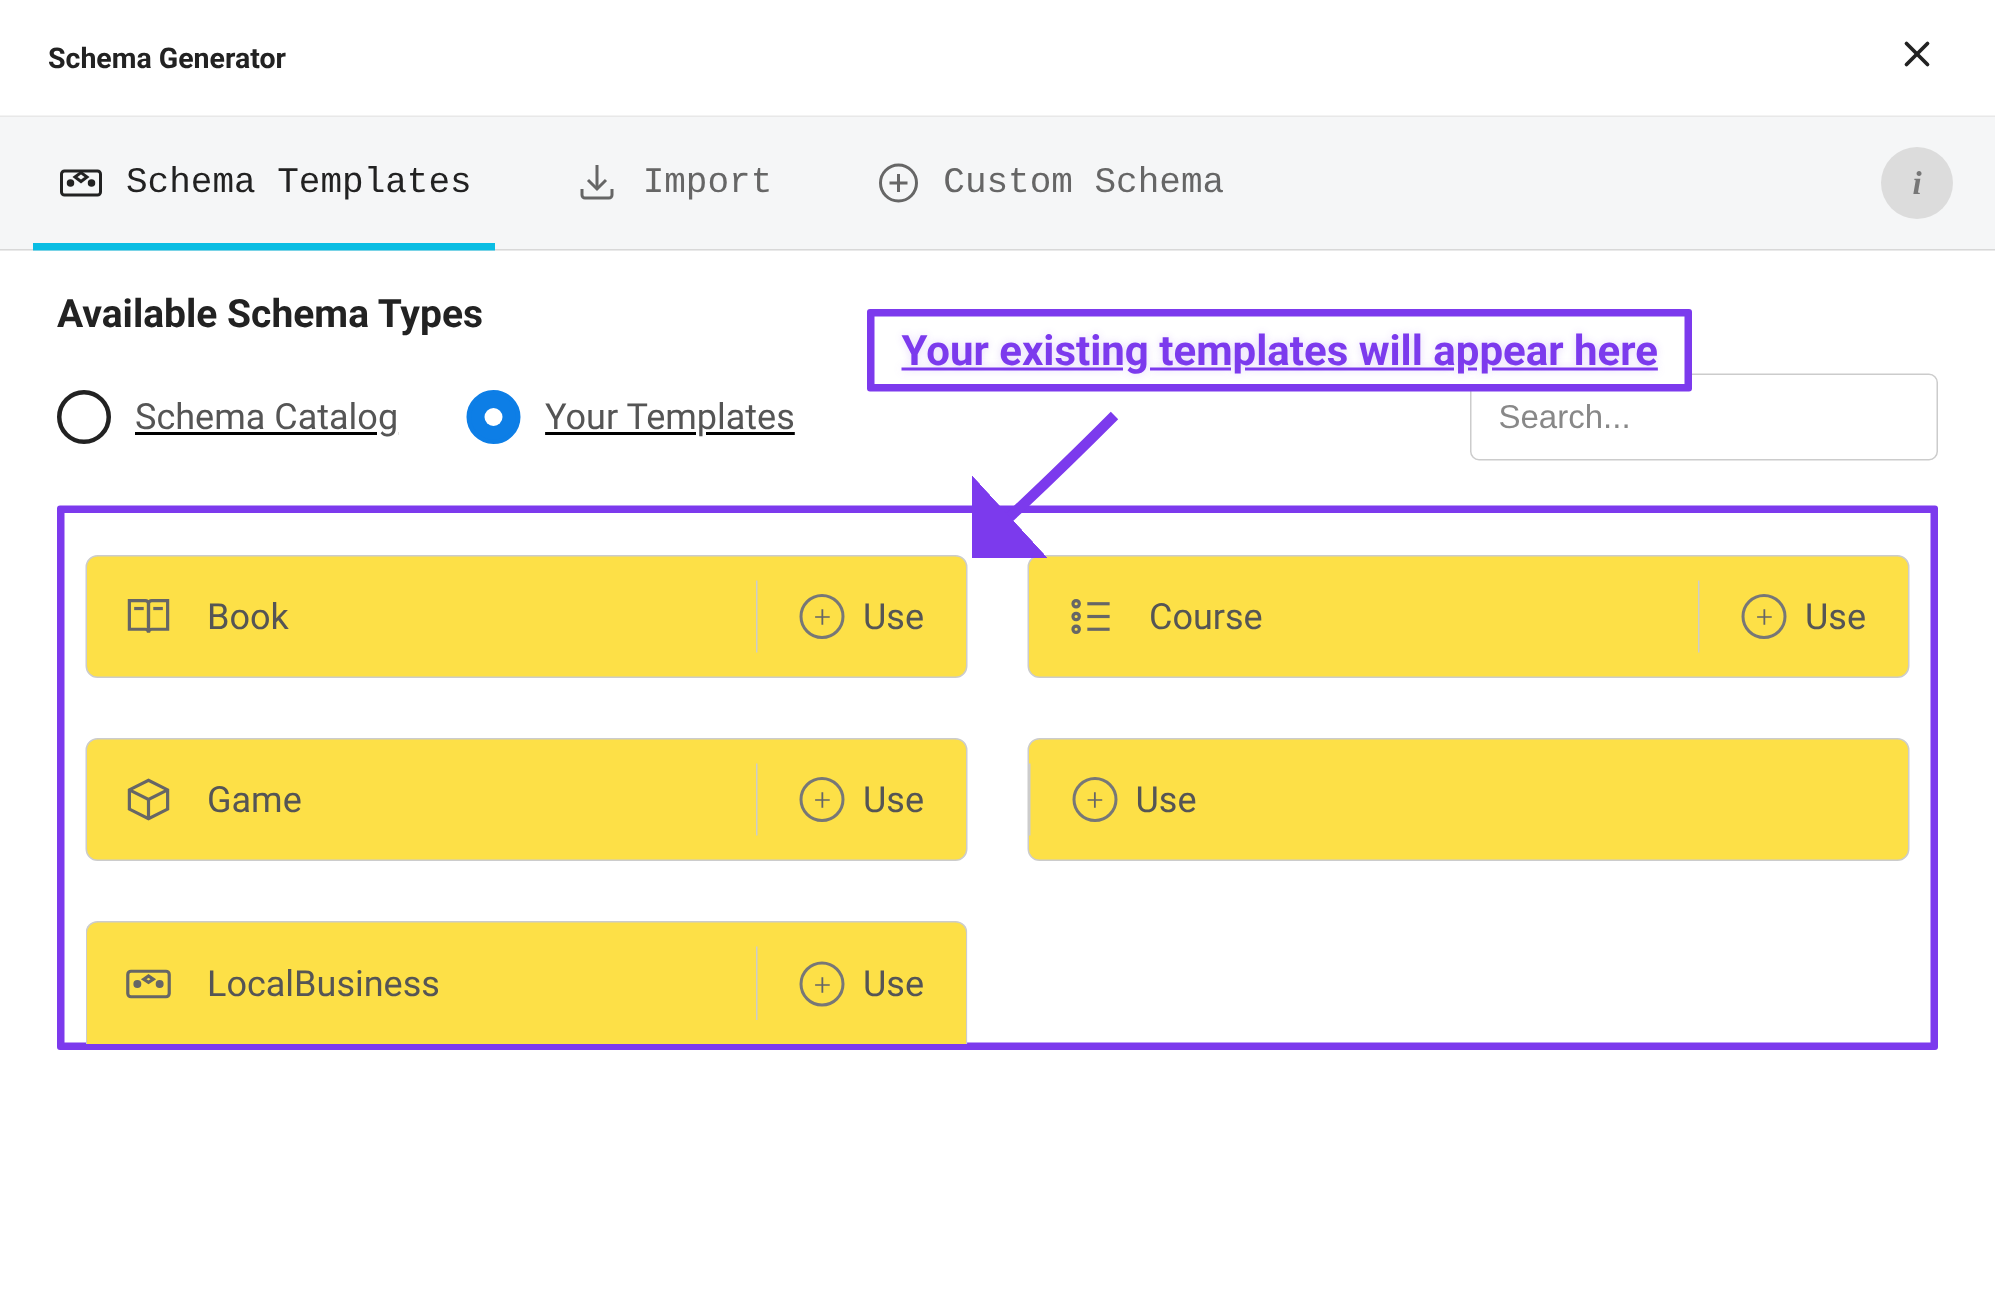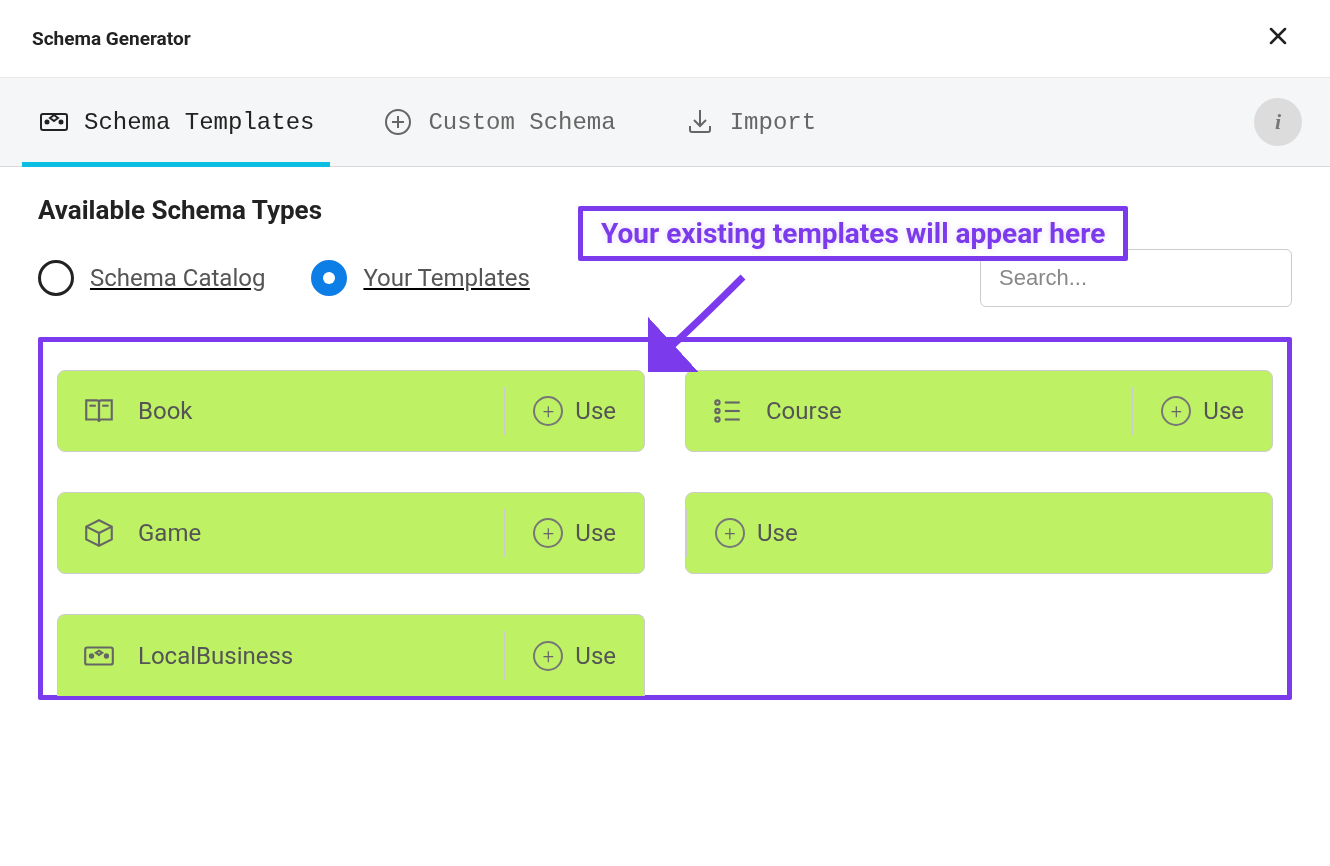--- a/index.html
+++ b/index.html
@@ -169,21 +169,21 @@
       grid-template-columns: 1fr 1fr;
       column-gap: 40px;
       row-gap: 40px;
     }
     .template-card {
       display: flex;
       align-items: center;
       border: 1px solid #ccc;
       border-radius: 8px;
       height: 82px;
-      background: #bef264;
+      background: #fde047;
     }
     .template-card .left {
       display: flex;
       align-items: center;
       gap: 22px;
       padding: 0 24px;
       flex: 1;
     }
     .card-icon {
       width: 34px;
@@ -228,20 +228,21 @@
       border-radius: 2px;
       background: #fff;
       padding: 6px 18px;
       z-index: 10;
     }
     .annotation-text {
       font-size: 28px;
       font-weight: 700;
       color: #7c3aed;
       text-shadow: 0 0 6px rgba(124,58,237,0.2);
+      text-decoration: underline;
     }
     .arrow {
       position: absolute;
       top: 272px;
       left: 648px;
       z-index: 9;
     }
     .last-row {
       grid-column: 1 / 2;
       margin-bottom: -1px;
@@ -274,36 +275,36 @@
         <circle cx="9" cy="16" r="1.5" fill="#222"></circle>
         <circle cx="23" cy="16" r="1.5" fill="#222"></circle>
         <path d="M12 12 L16 9 L20 12 L16 15 Z" fill="none"></path>
       </svg>
     </span>
     <span>Schema Templates</span>
   </div>
   <div class="tab">
     <span class="tab-icon">
       <svg viewBox="0 0 32 32" fill="none" stroke="#666" stroke-width="2">
+        <path d="M6 20 v4 a2 2 0 0 0 2 2 h16 a2 2 0 0 0 2 -2 v-4"></path>
+        <path d="M16 4 v16"></path>
+        <path d="M10 14 l6 6 l6 -6"></path>
+      </svg>
+    </span>
+    <span>Import</span>
+  </div>
+  <div class="tab">
+    <span class="tab-icon">
+      <svg viewBox="0 0 32 32" fill="none" stroke="#666" stroke-width="2">
         <circle cx="16" cy="16" r="12"></circle>
         <line x1="16" y1="10" x2="16" y2="22"></line>
         <line x1="10" y1="16" x2="22" y2="16"></line>
       </svg>
     </span>
     <span>Custom Schema</span>
-  </div>
-  <div class="tab">
-    <span class="tab-icon">
-      <svg viewBox="0 0 32 32" fill="none" stroke="#666" stroke-width="2">
-        <path d="M6 20 v4 a2 2 0 0 0 2 2 h16 a2 2 0 0 0 2 -2 v-4"></path>
-        <path d="M16 4 v16"></path>
-        <path d="M10 14 l6 6 l6 -6"></path>
-      </svg>
-    </span>
-    <span>Import</span>
   </div>
   <div class="info-btn">
     <span>i</span>
   </div>
 </div>
 
 <div class="content">
   <div class="section-title">Available Schema Types</div>
 
   <div class="controls-row">

